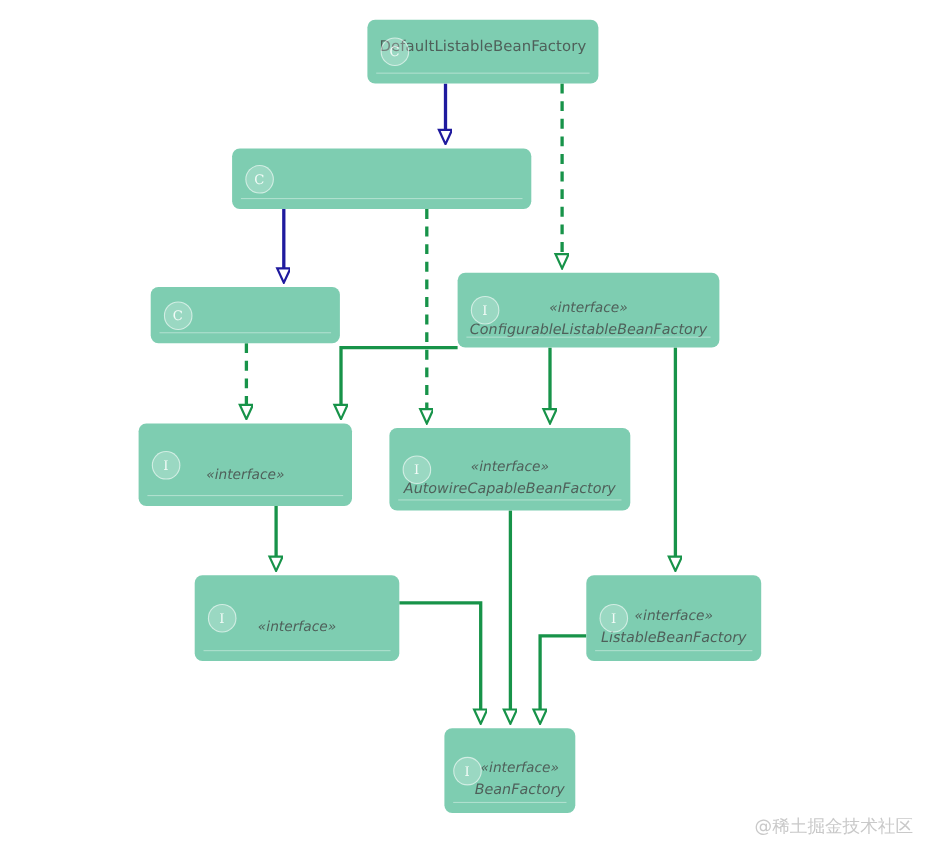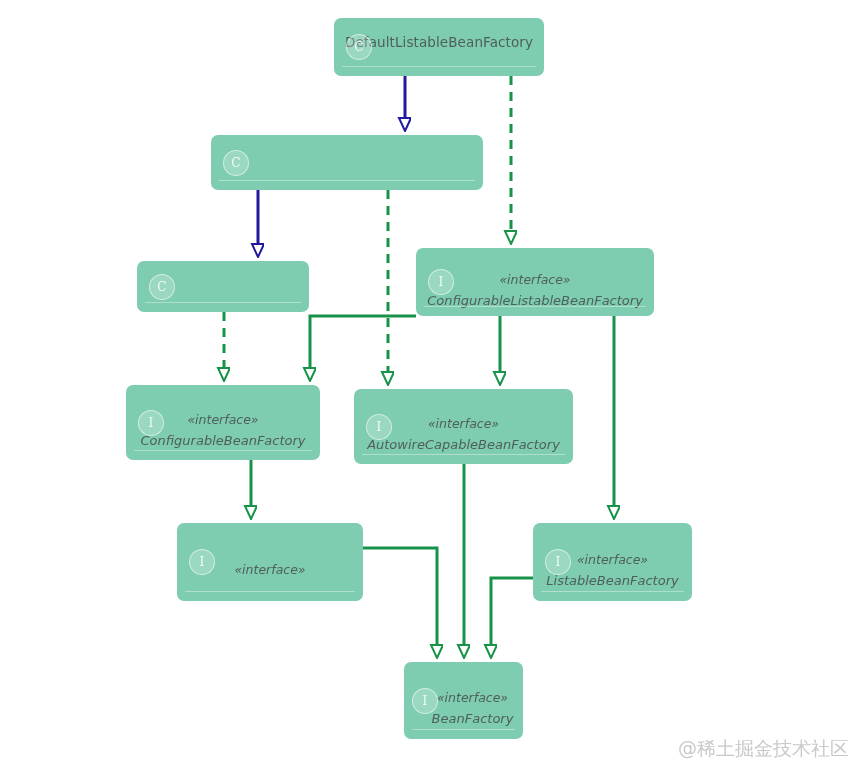--- a/index.html
+++ b/index.html
@@ -59,22 +59,22 @@
   }
   .iface-title{
     font-size:13px;
     font-style:italic;
     color:#4f605a;
     white-space:nowrap;
     margin-top:3px;
   }
   .watermark{
     position:absolute;
-    right:14px;bottom:16px;
-    font-size:19px;
+    right:33px;bottom:16px;
+    font-size:16px;
     color:#c9c9c9;
     font-family:"DejaVu Sans","Liberation Sans",sans-serif;
     white-space:nowrap;
   }
 </style>
 </head>
 <body>
 
 <div id="canvas">
 
@@ -137,21 +137,20 @@
       <div class="stereo">«interface»</div>
       <div class="iface-title">ConfigurableListableBeanFactory</div>
     </div>
     <div class="divider"></div>
   </div>
 
   <div class="node" style="left:126px;top:385px;width:194px;height:75px;">
     <div class="badge">I</div>
     <div class="labelwrap">
       <div class="stereo">«interface»</div>
-      <div class="iface-title">ConfigurableBeanFactory</div>
     </div>
     <div class="divider"></div>
   </div>
 
   <div class="node" style="left:354px;top:389px;width:219px;height:75px;">
     <div class="badge">I</div>
     <div class="labelwrap">
       <div class="stereo">«interface»</div>
       <div class="iface-title">AutowireCapableBeanFactory</div>
     </div>

